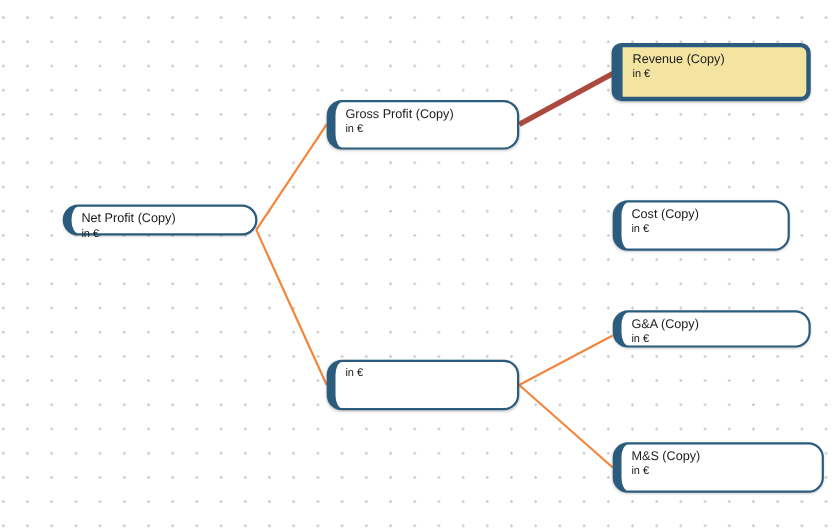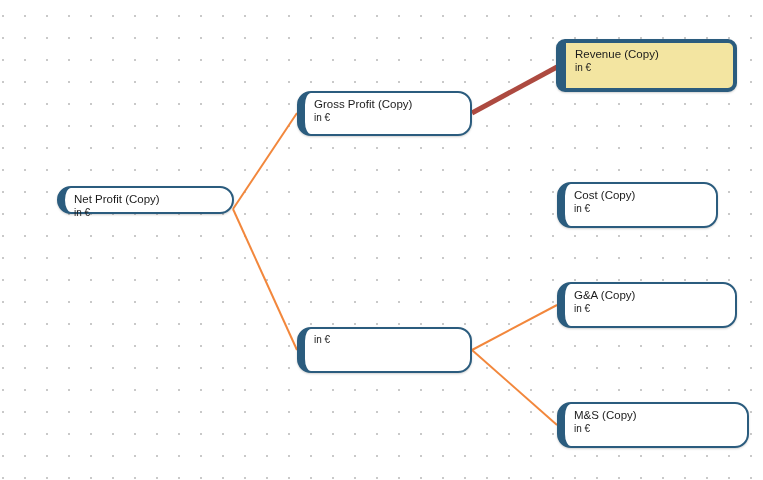--- a/index.html
+++ b/index.html
@@ -86,21 +86,21 @@
   <div class="node selected" style="left:556px; top:39px; width:181px; height:53px;">
     <div class="node-title">Revenue (Copy)</div>
     <div class="node-sub">in €</div>
   </div>
 
   <div class="node" style="left:557px; top:162px; width:161px; height:46px;margin-top:20px;">
     <div class="node-title">Cost (Copy)</div>
     <div class="node-sub">in €</div>
   </div>
 
-  <div class="node" style="left:557px; top:282px; width:180px; height:46px;">
+  <div class="node" style="left:557px; top:282px; width:180px; height:34px;">
     <div class="node-title">G&amp;A (Copy)</div>
     <div class="node-sub">in €</div>
   </div>
 
   <div class="node" style="left:557px; top:402px; width:192px; height:46px;">
     <div class="node-title">M&amp;S (Copy)</div>
     <div class="node-sub">in €</div>
   </div>
 
 </div>

